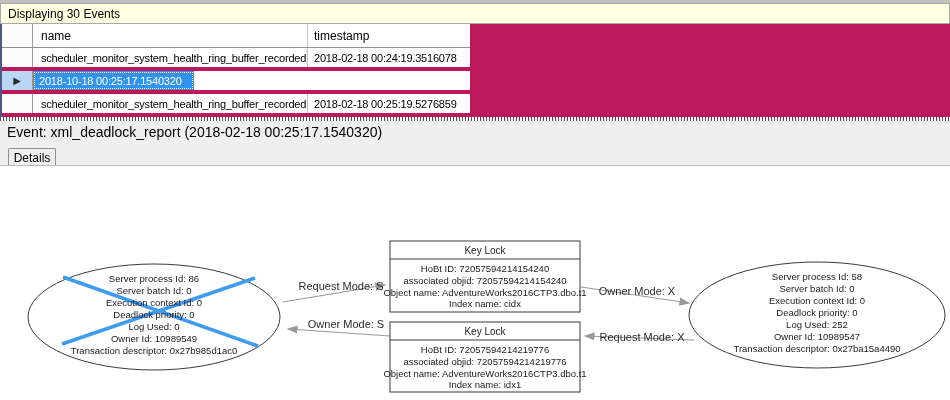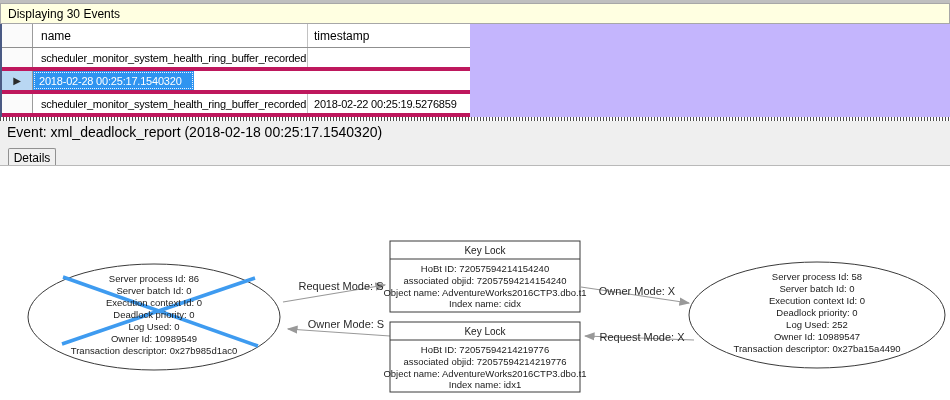--- a/index.html
+++ b/index.html
@@ -9,21 +9,21 @@
 
   
   .top-edge { position:absolute; left:0; top:0; width:950px; height:3px; background:#bfbfbf; }
 
   
   .info-bar { position:absolute; left:0; top:3px; width:950px; height:21px;
               background:#ffffe1; border:1px solid #a7a7a7; display:flex; align-items:center;
               padding-left:7px; font-size:12px; color:#000; }
 
   
-  .grid-region { position:absolute; left:0; top:24px; width:950px; height:93px; background:#c4b5fd; border-left:2px solid #4a5a84; }
+  .grid-region { position:absolute; left:0; top:24px; width:950px; height:93px; background:#be185d; border-left:2px solid #4a5a84; }
   .grid { position:absolute; left:0; top:0; width:468px; height:93px; background:#fff; }
   .grid-row { position:absolute; left:0; width:468px; display:flex; border-bottom:4px solid #be185d; background:#fff; }
   .grid-header { top:0; height:24px; border-bottom:1px solid #8f8f8f; }
   .r1 { top:24px; height:23px; }
   .r2 { top:47px; height:23px; }
   .r3 { top:70px; height:23px; }
   .cell-sel  { width:31px; border-right:1px solid #9c9c9c; background:#fbfbfb; display:flex; align-items:center; justify-content:center; flex:none; }
   .cell-name { width:275px; border-right:1px solid #c2c2c2; padding:0 0 0 8px; display:flex; align-items:center;
                font-size:11px; color:#000; white-space:nowrap; overflow:hidden; flex:none; letter-spacing:-0.2px; }
   .cell-ts   { width:161px; padding-left:6px; display:flex; align-items:center; font-size:11px; color:#000; white-space:nowrap; flex:none; letter-spacing:-0.2px; }
@@ -69,31 +69,32 @@
   <div class="grid-region">
     <div class="grid">
       <div class="grid-row grid-header">
         <div class="cell-sel"></div>
         <div class="cell-name">name</div>
         <div class="cell-ts">timestamp</div>
       </div>
       <div class="grid-row r1">
         <div class="cell-sel"></div>
         <div class="cell-name">scheduler_monitor_system_health_ring_buffer_recorded</div>
+        <div class="cell-ts">2018-02-18 00:24:19.3516078</div>
       </div>
       <div class="grid-row r2 row-selected">
         <div class="cell-sel">
           <span class="row-indicator">▶</span>
         </div>
-        <div class="cell-ts">2018-02-28 00:25:17.1540320</div>
+        <div class="cell-ts">2018-10-18 00:25:17.1540320</div>
       </div>
       <div class="grid-row r3">
         <div class="cell-sel"></div>
         <div class="cell-name">scheduler_monitor_system_health_ring_buffer_recorded</div>
-        <div class="cell-ts">2018-02-22 00:25:19.5276859</div>
+        <div class="cell-ts">2018-02-18 00:25:19.5276859</div>
       </div>
     </div>
   </div>
 
   <div class="splitter"></div>
 
   <div class="event-bar">
     <span>Event: xml_deadlock_report (2018-02-18 00:25:17.1540320)</span>
   </div>
 

